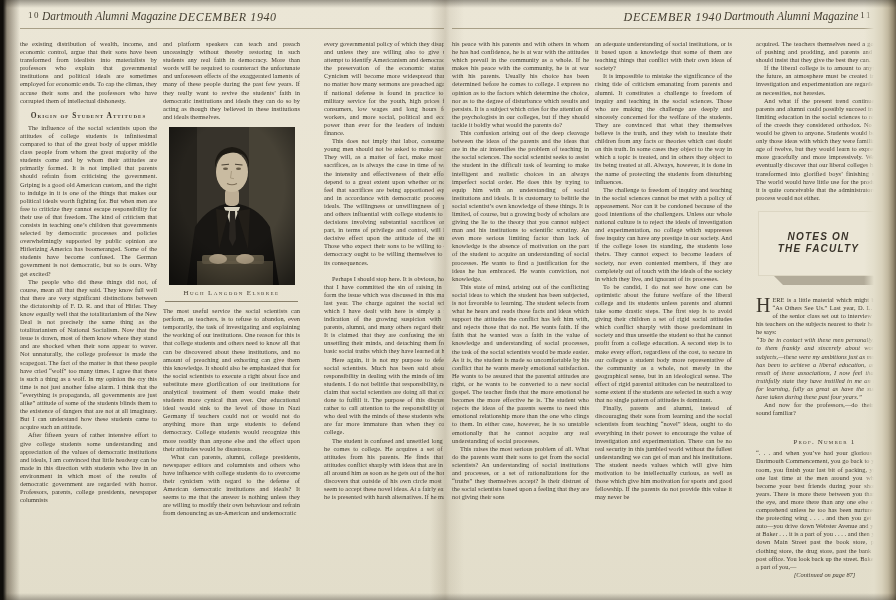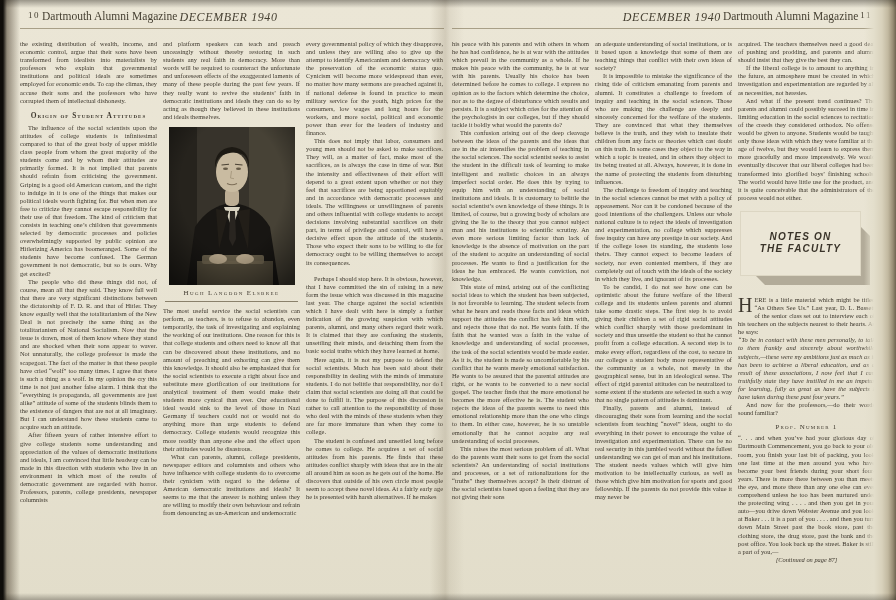--- a/index.html
+++ b/index.html
@@ -22,27 +22,27 @@
     background:linear-gradient(270deg,#6e6451 0px,#978c74 3px,#c2b9a0 8px,#d8d1bb 14px,#e3decb 22px,rgba(227,222,203,0) 32px); }
 
   .page { position:absolute; top:10px; height:582px; width:424px; overflow:hidden; color:#3d372d; }
   .page-left { left:20px; }
   .page-right { left:452px; }
 
   .page-head { display:flex; align-items:flex-start; gap:2px; height:15px; color:#453f31; }
   .page-head.right { justify-content:flex-end; padding-right:4px; }
   .page-head.left { padding-left:8px; }
   .folio { font-size:9px; letter-spacing:1.5px; }
-  .mag-title { font-size:11.5px; }
+  .mag-title { font-style:italic; font-size:11.5px; }
   .mag-issue { font-style:italic; font-size:12px; letter-spacing:.6px; }
   .head-rule { border-top:1px solid #a89f87; margin-top:3px; }
 
   .col { position:absolute; top:30px; bottom:2px; width:137px; overflow:hidden;
     font-size:6.4px; line-height:8.1px; text-align:justify; }
-  .c1 { left:0; } .c2 { left:143px; } .c3 { left:286px; }
+  .c1 { left:0; } .c2 { left:143px; } .c3 { left:304px; }
   .col p { margin:0; text-indent:8px; }
   .col p.noindent { text-indent:0; }
   .col p.gap-above { margin-top:8px; }
 
   .subhead { font-weight:bold; font-variant:small-caps; text-align:center;
     font-size:7.4px; letter-spacing:1px; margin:7px 0 4px; }
 
   .photo-fig { margin:6px 0 3px; text-align:center; }
   .photo { display:block; width:126px; height:158px; margin:0 auto; background:#2c2822; }
   .caption { font-variant:small-caps; font-size:6.9px; letter-spacing:1.4px; margin-top:4px; }
@@ -52,21 +52,21 @@
   .plaque-shadow { position:absolute; left:11px; top:11px; width:119px; height:63px; background:#b2ab99;
     clip-path:polygon(0 0, calc(100% - 14px) 0, 100% 14px, 100% 100%, 14px 100%, 0 calc(100% - 14px)); }
   .plaque-face { position:absolute; left:0; top:0; width:119px; height:63px;
     background:#ebe6d6; border:1px solid #dcd6c3;
     display:flex; flex-direction:column; align-items:center; justify-content:center; gap:4px; }
   .plaque-face div { font-family:"Liberation Sans","DejaVu Sans",sans-serif;
     font-style:italic; font-weight:bold; font-size:10px; letter-spacing:1.2px; color:#3a342a; }
 
   .dropcap { float:left; font-size:20px; line-height:16px; padding:1px 2px 0 0; color:#3d372d; }
   .quote { font-style:italic; }
-  .prof-head { font-variant:small-caps; text-align:center; font-size:7px; letter-spacing:1.2px; margin:6px 0 3px; }
+  .prof-head { font-variant:small-caps; text-align:center; font-size:7px; letter-spacing:1.2px; margin:21px 0 3px; }
   .continued { text-align:center; font-style:italic; text-indent:0 !important; margin-top:2px; }
 </style>
 </head>
 <body>
 
 <div class="book">
 
   <div class="page page-left">
     <div class="page-head left">
       <span class="folio">10</span>

